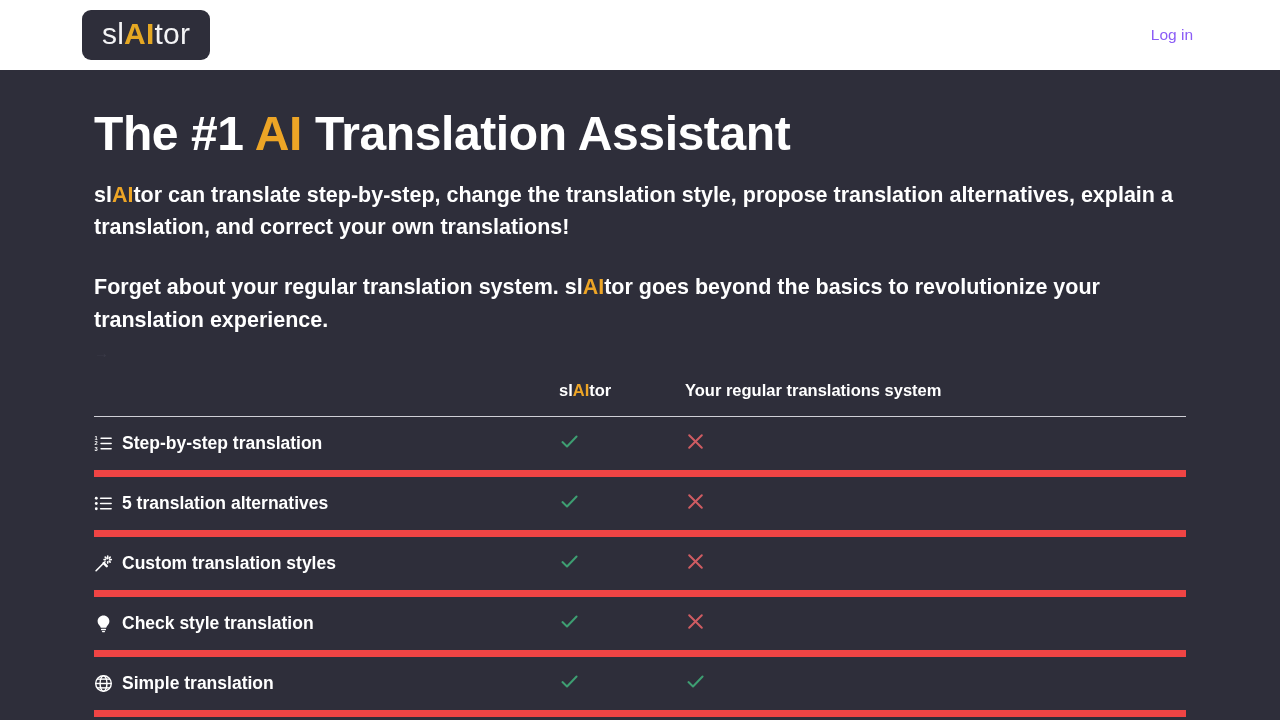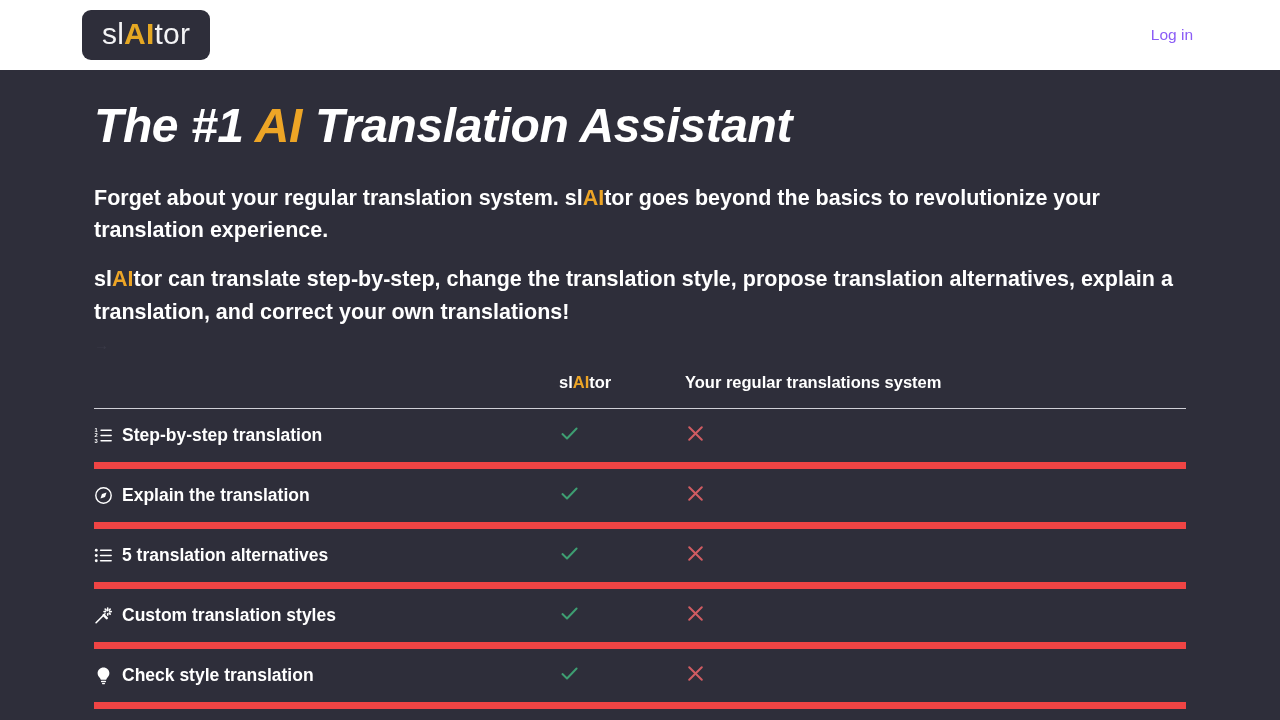--- a/index.html
+++ b/index.html
@@ -45,24 +45,23 @@
   }
 
   
   .page {
     padding: 0 94px;
   }
   .hero-title {
     font-size: 48px;
     font-weight: 700;
     letter-spacing: -0.4px;
-    margin-top: 28px;
+    margin-top: 36px;
     line-height: 1.18;
     color: #ffffff;
-    font-style: italic;
   }
   .hero-title .ai { color: #eda526; }
 
   .hero-p {
     font-size: 21.5px;
     font-weight: 700;
     line-height: 1.52;
     margin-top: 27px;
     max-width: 1090px;
     color: #ffffff;
@@ -146,23 +145,23 @@
 
 <div class="topbar">
   <div class="logo"><span>sl</span><span class="ai">AI</span><span>tor</span></div>
   <a class="login-link" href="#">Log in</a>
 </div>
 
 <div class="page">
 
   <h1 class="hero-title"><span>The #1 </span><span class="ai">AI</span><span> Translation Assistant</span></h1>
 
+  <p class="hero-p second"><span>sl</span><span class="ai">AI</span><span>tor can translate step-by-step, change the translation style, propose translation alternatives, explain a translation, and correct your own translations!</span></p>
+
   <p class="hero-p"><span>Forget about your regular translation system. sl</span><span class="ai">AI</span><span>tor goes beyond the basics to revolutionize your translation experience.</span></p>
-
-  <p class="hero-p second"><span>sl</span><span class="ai">AI</span><span>tor can translate step-by-step, change the translation style, propose translation alternatives, explain a translation, and correct your own translations!</span></p>
 
   <div class="faint-arrow">→</div>
 
   <table class="table">
     <colgroup>
       <col class="col-feature">
         <col class="col-a">
         <col class="col-b">
     </colgroup>
     <thead>
@@ -194,40 +193,20 @@
               </svg></span></td>
           <td><span class="mark no"><svg viewBox="0 0 22 22" width="21" height="21" fill="none" stroke="currentColor" stroke-width="2.1" stroke-linecap="round">
                 <line x1="4.4" y1="4.4" x2="17.6" y2="17.6"></line>
                 <line x1="17.6" y1="4.4" x2="4.4" y2="17.6"></line>
               </svg></span></td>
         </tr>
         <tr>
           <td>
             <div class="feature-cell">
               <span class="feat-icon">
-                <svg viewBox="0 0 20 20" width="19" height="19" fill="none" stroke="currentColor" stroke-width="1.5">
-                  <circle cx="10" cy="10" r="8.1"></circle>
-                  <path d="M13.2 6.8 L8.4 8.4 L6.8 13.2 L11.6 11.6 Z" fill="currentColor" stroke="none"></path>
-                </svg>
-              </span>
-              <span>Explain the translation</span>
-            </div>
-          </td>
-          <td><span class="mark yes"><svg viewBox="0 0 22 22" width="21" height="21" fill="none" stroke="currentColor" stroke-width="2.1" stroke-linecap="round" stroke-linejoin="round">
-                <path d="M3.6 11.6 L8.4 16.2 L18.4 5.8"></path>
-              </svg></span></td>
-          <td><span class="mark no"><svg viewBox="0 0 22 22" width="21" height="21" fill="none" stroke="currentColor" stroke-width="2.1" stroke-linecap="round">
-                <line x1="4.4" y1="4.4" x2="17.6" y2="17.6"></line>
-                <line x1="17.6" y1="4.4" x2="4.4" y2="17.6"></line>
-              </svg></span></td>
-        </tr>
-        <tr>
-          <td>
-            <div class="feature-cell">
-              <span class="feat-icon">
                 <svg viewBox="0 0 20 20" width="19" height="19" fill="none" stroke="currentColor" stroke-width="1.7" stroke-linecap="round">
                   <line x1="7" y1="4.5" x2="18" y2="4.5"></line>
                   <line x1="7" y1="10" x2="18" y2="10"></line>
                   <line x1="7" y1="15.5" x2="18" y2="15.5"></line>
                   <circle cx="2.4" cy="4.5" r="1.5" fill="currentColor" stroke="none"></circle>
                   <circle cx="2.4" cy="10" r="1.5" fill="currentColor" stroke="none"></circle>
                   <circle cx="2.4" cy="15.5" r="1.5" fill="currentColor" stroke="none"></circle>
                 </svg>
               </span>
               <span>5 translation alternatives</span>

